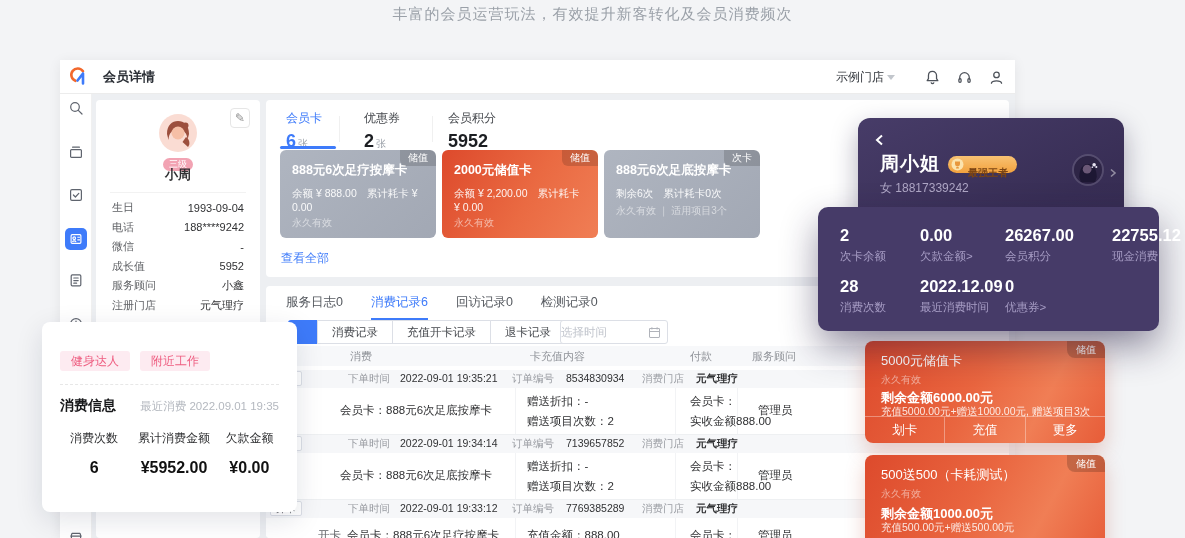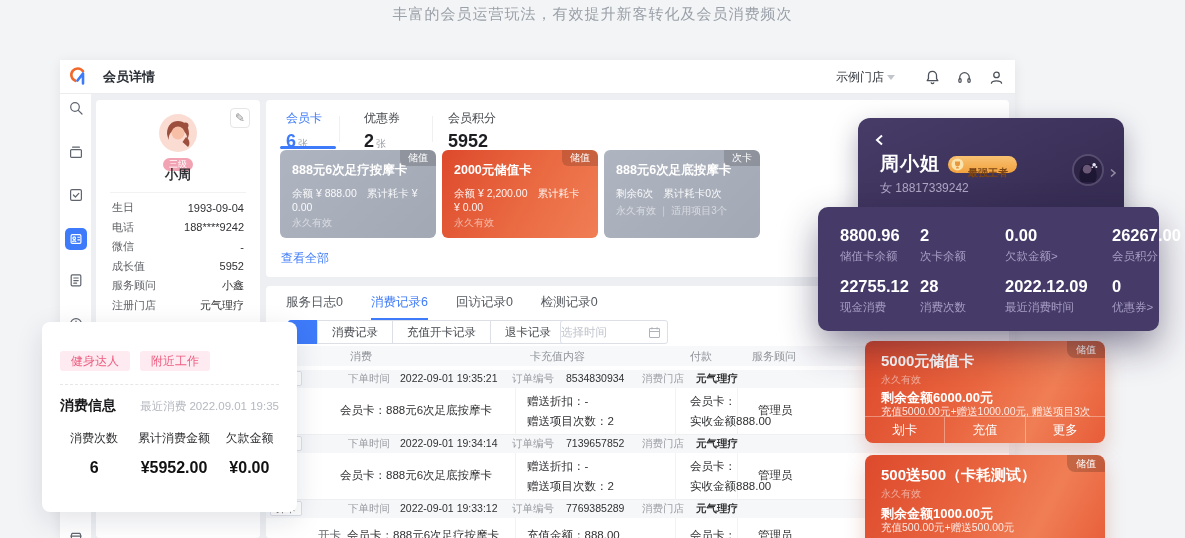--- a/index.html
+++ b/index.html
@@ -136,21 +136,21 @@
   .sp-item .l { font-size:11.5px; color:#A79DC5; margin-top:4px; cursor:default; }
 
   
   .rcard { position:absolute; left:865px; width:240px; border-radius:8px; color:#fff; z-index:32; overflow:hidden;
            background:linear-gradient(118deg,#DD4A2C,#E9653F 45%,#F07E55 72%,#E75C38);
            box-shadow:0 8px 20px rgba(180,60,30,.25); }
   .rc1 { top:341px; height:102px; }
   .rc2 { top:455px; height:100px; }
   .rc-badge { position:absolute; top:0; right:0; background:rgba(0,0,0,.18); font-size:10px; line-height:17px;
               padding:0 9px; border-radius:0 8px 0 8px; }
-  .rc-title { position:absolute; left:16px; top:11px; font-size:15px; font-weight:700; }
+  .rc-title { position:absolute; left:16px; top:11px; font-size:13px; font-weight:400; }
   .rc-valid { position:absolute; left:16px; top:32px; font-size:10px; color:rgba(255,255,255,.5); }
   .rc-remain { position:absolute; left:16px; font-size:13px; font-weight:700; }
   .rc-detail { position:absolute; left:16px; width:210px; font-size:10.5px; color:rgba(255,255,255,.85);
                white-space:nowrap; overflow:hidden; }
   .rc-actions { position:absolute; left:0; right:0; bottom:0; height:27px; border-top:1px solid rgba(255,255,255,.35); display:flex; }
   .rc-act { flex:1; text-align:center; line-height:26px; font-size:12.5px; cursor:pointer; }
   .rc-act + .rc-act { border-left:1px solid rgba(255,255,255,.35); }
 </style>
 </head>
 <body>
@@ -498,24 +498,20 @@
     <div class="mp-chev">
       <svg viewBox="0 0 10 10">
           <polyline points="3,1.5 7,5 3,8.5"></polyline>
         </svg>
     </div>
   </div>
 
   <div class="statspanel">
     <div class="sp-grid">
       <div class="sp-item">
-          <div class="v">8800.96</div>
-          <div class="l">储值卡余额</div>
-        </div>
-      <div class="sp-item">
           <div class="v">2</div>
           <div class="l">次卡余额</div>
         </div>
       <div class="sp-item">
           <div class="v">0.00</div>
           <div class="l">欠款金额&gt;</div>
         </div>
       <div class="sp-item">
           <div class="v">26267.00</div>
           <div class="l">会员积分</div>

